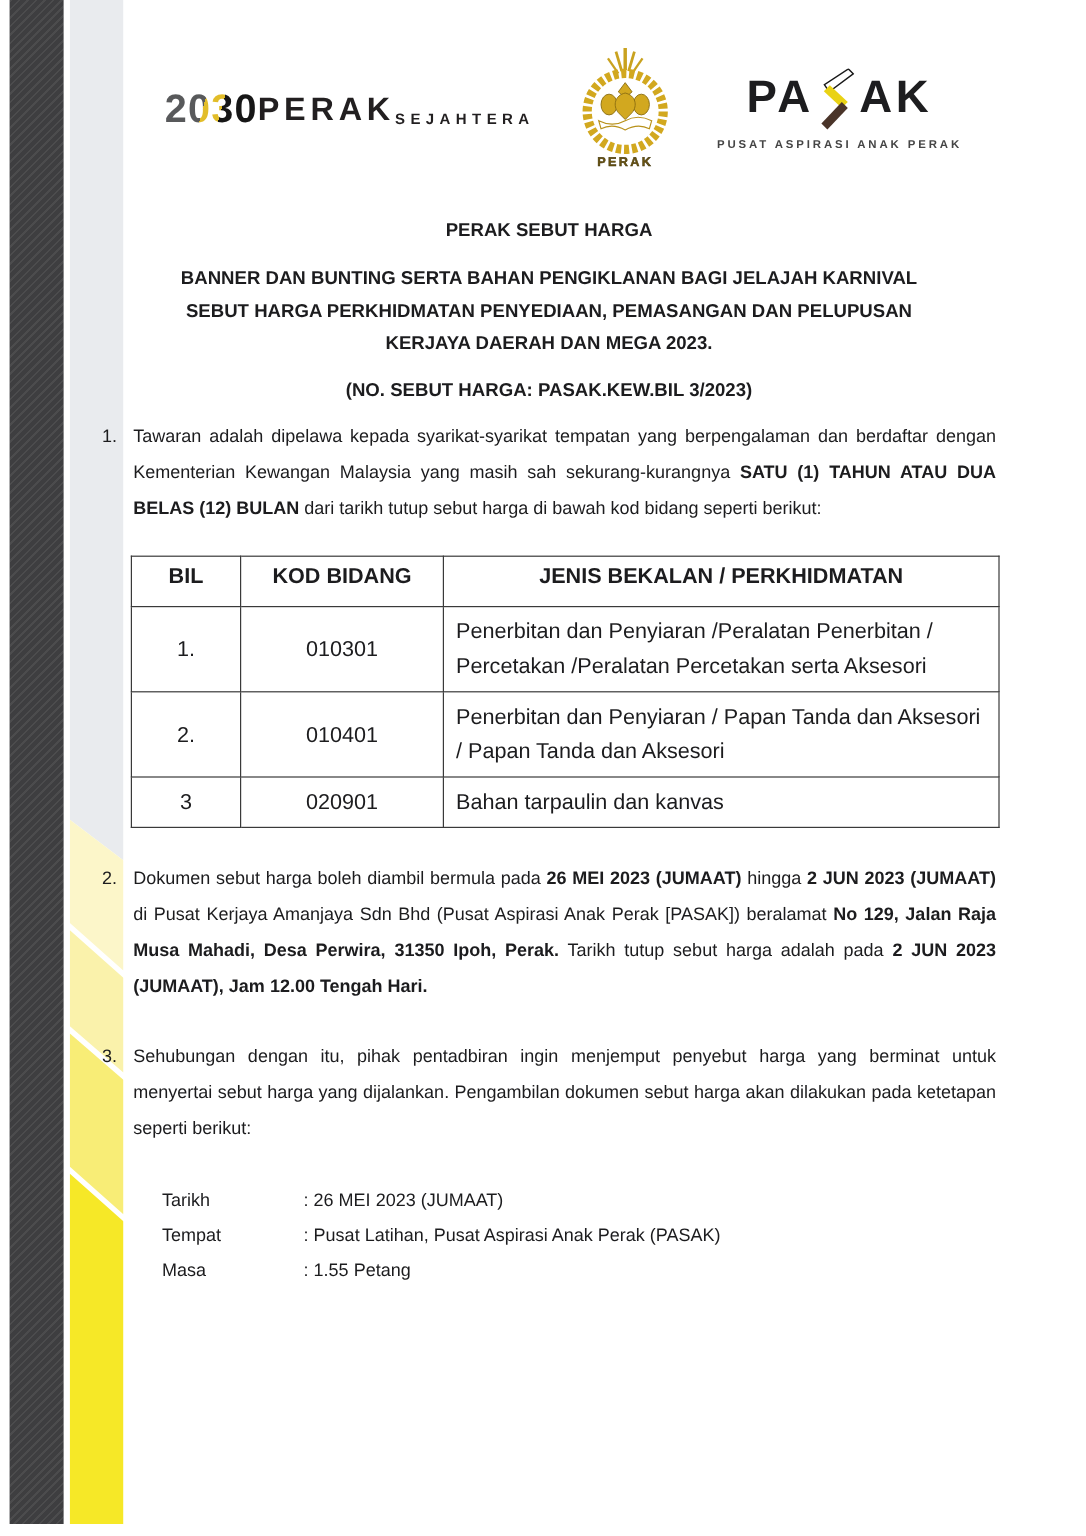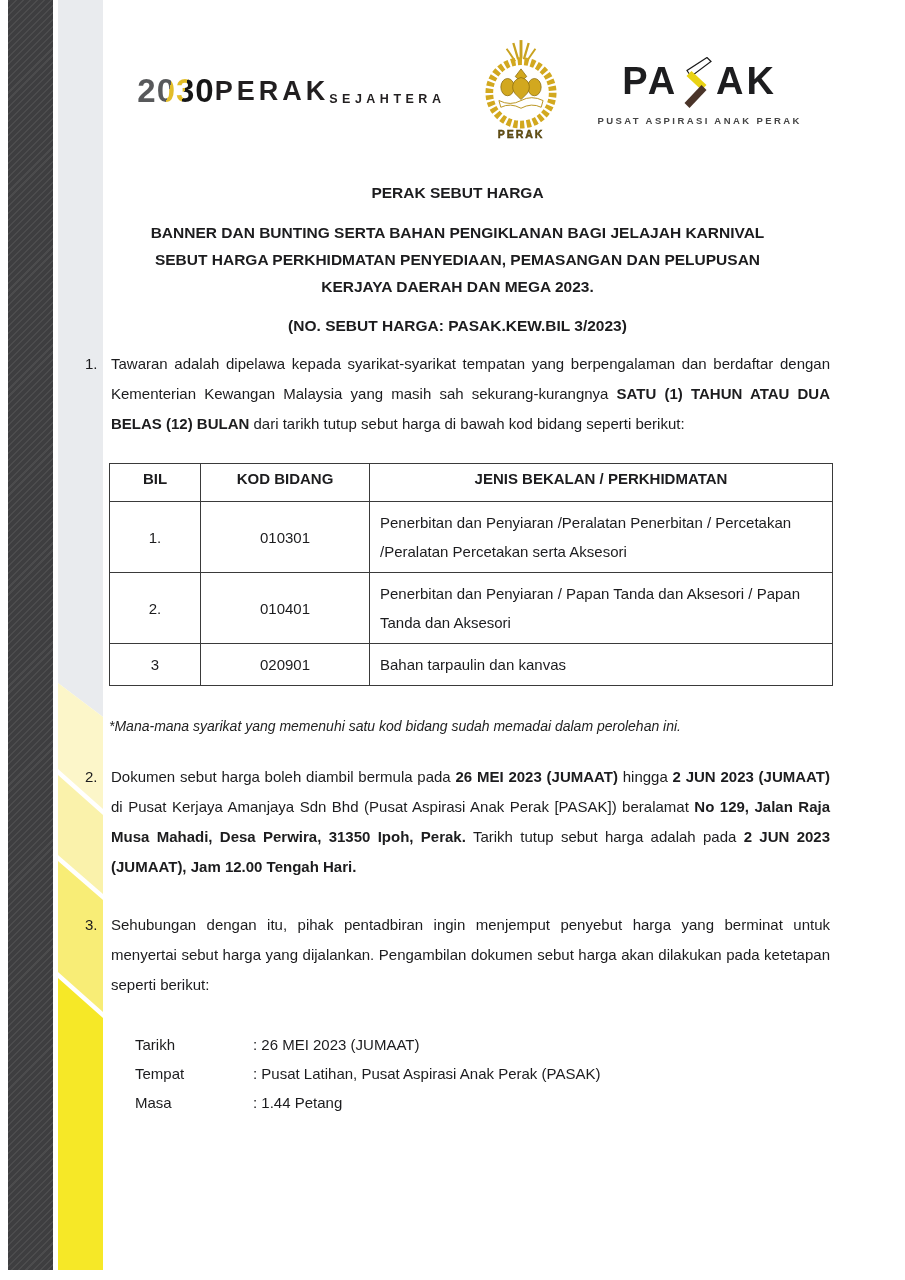--- a/index.html
+++ b/index.html
@@ -43,21 +43,21 @@
 
   
   .para{display:flex;font-size:15px;line-height:30px;margin-top:14px;}
   .para .num{width:26px;flex:0 0 26px;}
   .para .ptext{flex:1;text-align:justify;}
   .b{font-weight:bold;}
   .para2{margin-top:28px;}
   .para3{margin-top:28px;}
 
   
-  table.kod{border-collapse:collapse;margin:24px 0 0 24px;width:724px;font-size:15px;}
+  table.kod{border-collapse:collapse;margin:24px 0 0 24px;width:724px;font-size:18px;}
   table.kod th, table.kod td{border:1.5px solid #3a3a3a;}
   table.kod th{font-weight:bold;text-align:center;vertical-align:top;padding:6px 4px 14px 4px;}
   table.kod td{padding:6px 10px;line-height:29px;}
   td.c{text-align:center;width:70px;}
   td.k{text-align:center;width:148px;}
   td.j{text-align:left;}
 
   .note{font-size:14px;font-style:italic;margin:32px 0 0 24px;color:#222;}
 
   
@@ -161,21 +161,20 @@
           <td class="j">Penerbitan dan Penyiaran / Papan Tanda dan Aksesori / Papan Tanda dan Aksesori</td>
         </tr>
         <tr>
           <td class="c">3</td>
           <td class="k">020901</td>
           <td class="j">Bahan tarpaulin dan kanvas</td>
         </tr>
       </tbody>
     </table>
 
-    <div class="note">*Mana-mana syarikat yang memenuhi satu kod bidang sudah memadai dalam perolehan ini.</div>
 
     <div class="para para2">
       <div class="num">2.</div>
       <div class="ptext">
         <span>Dokumen sebut harga boleh diambil bermula pada </span><span class="b">26 MEI 2023 (JUMAAT)</span><span> hingga </span><span class="b">2 JUN 2023 (JUMAAT)</span><span> di Pusat Kerjaya Amanjaya Sdn Bhd (Pusat Aspirasi Anak Perak [PASAK]) beralamat </span><span class="b">No 129, Jalan Raja Musa Mahadi, Desa Perwira, 31350 Ipoh, Perak.</span><span> Tarikh tutup sebut harga adalah pada </span><span class="b">2 JUN 2023 (JUMAAT), Jam 12.00 Tengah Hari.</span>
       </div>
     </div>
 
     <div class="para para3">
       <div class="num">3.</div>
@@ -188,18 +187,18 @@
       <div class="drow">
         <div class="dlabel">Tarikh</div>
         <div class="dvalue">: 26 MEI 2023 (JUMAAT)</div>
       </div>
       <div class="drow">
         <div class="dlabel">Tempat</div>
         <div class="dvalue">: Pusat Latihan, Pusat Aspirasi Anak Perak (PASAK)</div>
       </div>
       <div class="drow">
         <div class="dlabel">Masa</div>
-        <div class="dvalue">: 1.44 Petang</div>
+        <div class="dvalue">: 1.55 Petang</div>
       </div>
     </div>
 
   </div>
 </div>
 
 </body></html>

